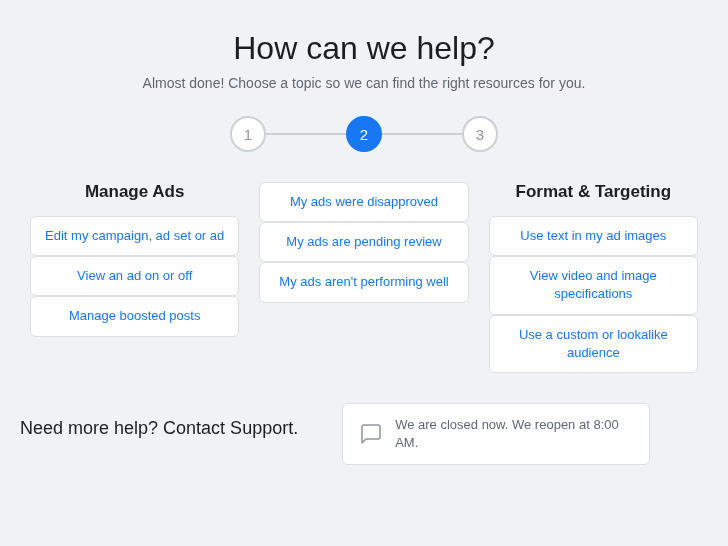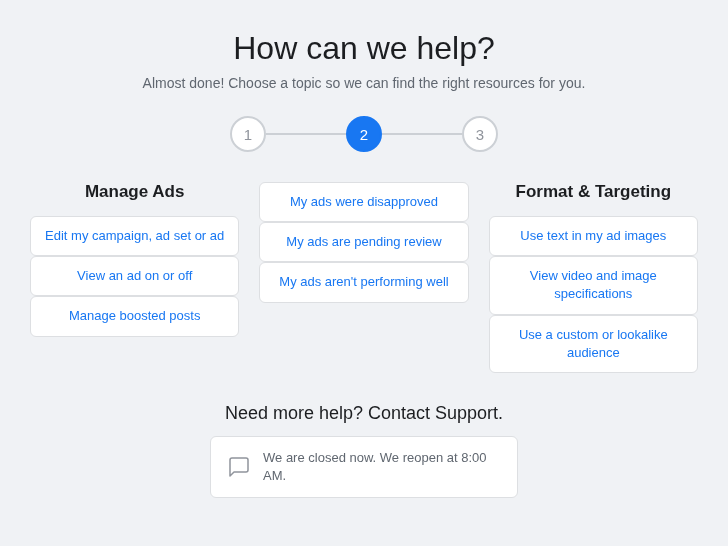--- a/index.html
+++ b/index.html
@@ -92,24 +92,24 @@
       font-size: 13px;
       color: #1877f2;
       text-align: center;
       transition: background 0.15s;
       line-height: 1.4;
     }
 
     
     .support-section {
       display: flex;
-      flex-direction: column;
       align-items: center;
       margin-top: 10px;
       width: 100%;
+      gap: 44px;
     }
     .support-title {
       font-size: 18px;
       color: #1c1e21;
       margin-bottom: 12px;
       text-align: center;
     }
     .support-box {
       background: #fff;
       border: 1px solid #dddfe2;

